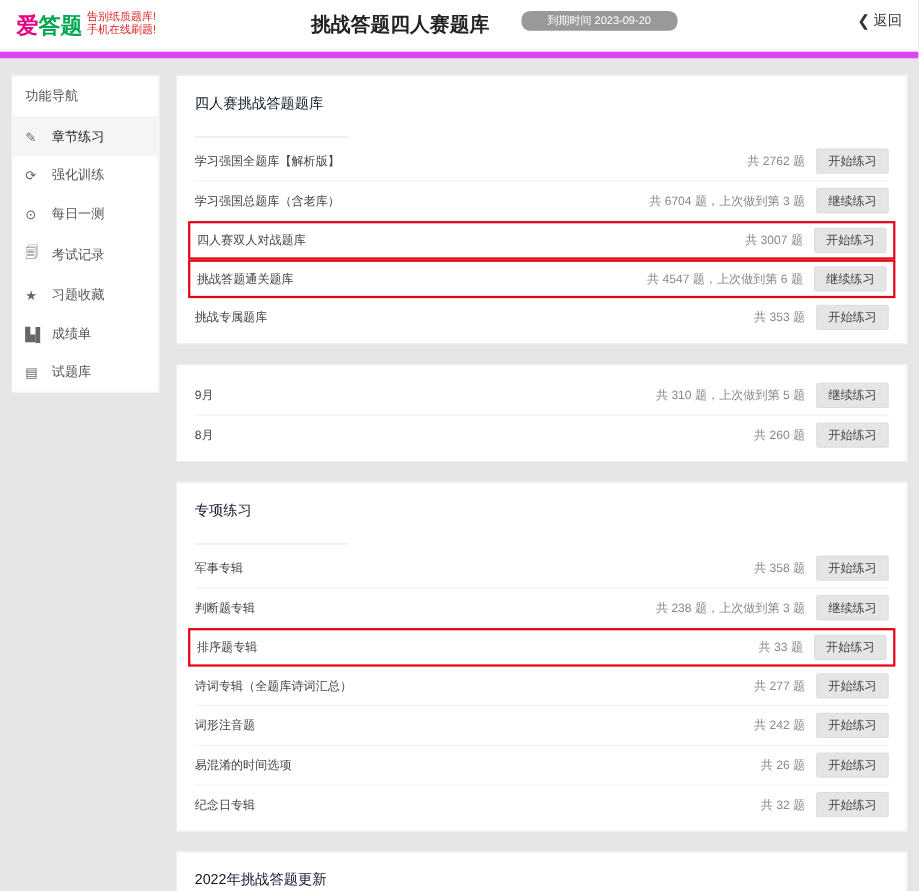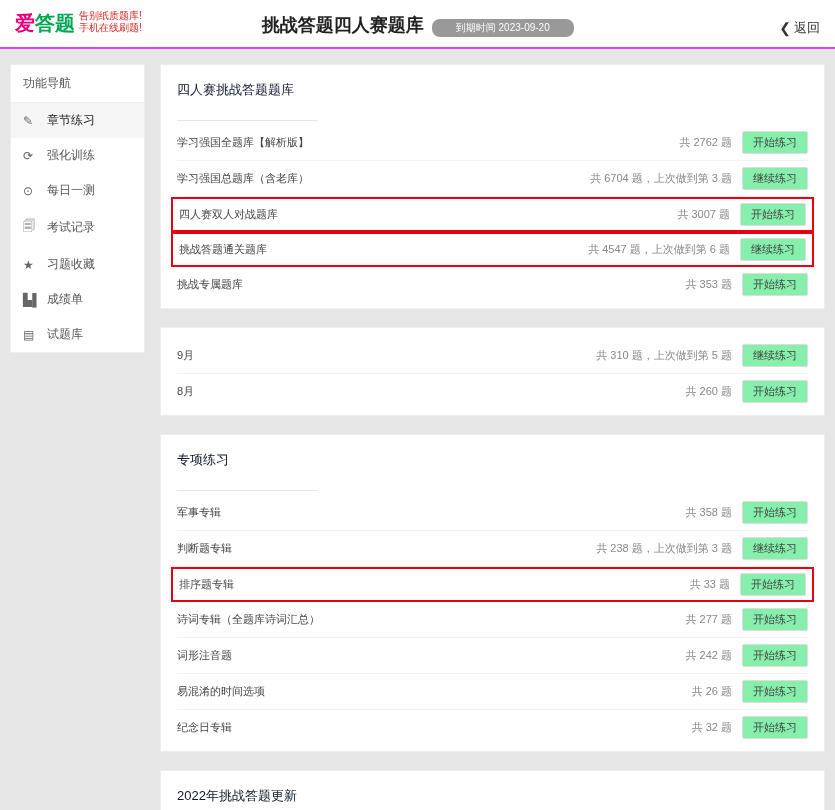--- a/index.html
+++ b/index.html
@@ -7,22 +7,23 @@
       font-family: -apple-system, BlinkMacSystemFont, "PingFang SC", "Microsoft YaHei", sans-serif;
       background: #e6e6e6;
       font-size: 12px;
       color: #333;
       width: 835px;
     }
     .header {
       background: #fff;
       padding: 10px 15px;
       display: flex;
-      align-items: flex-end;
-      border-bottom: 2px solid #d946ef;
+      align-items: flex-start;
+      border-bottom: 6px solid #d946ef;
+      gap: 21px;
     }
     .logo {
       display: flex;
       align-items: flex-start;
       margin-right: 20px;
     }
     .logo-text {
       font-size: 20px;
       font-weight: bold;
     }
@@ -130,21 +131,21 @@
       color: #444;
     }
     .row-meta {
       font-size: 11px;
       color: #888;
       margin-right: 10px;
       white-space: nowrap;
     }
     .row-btn {
       border: 1px solid #ddd;
-      background: #86efac;
+      background: #e5e5e5;
       color: #444;
       font-size: 11px;
       padding: 3px 10px;
       min-width: 58px;
       text-align: center;
       cursor: pointer;
       border-radius: 2px;
     }
   </style>
 </head>

